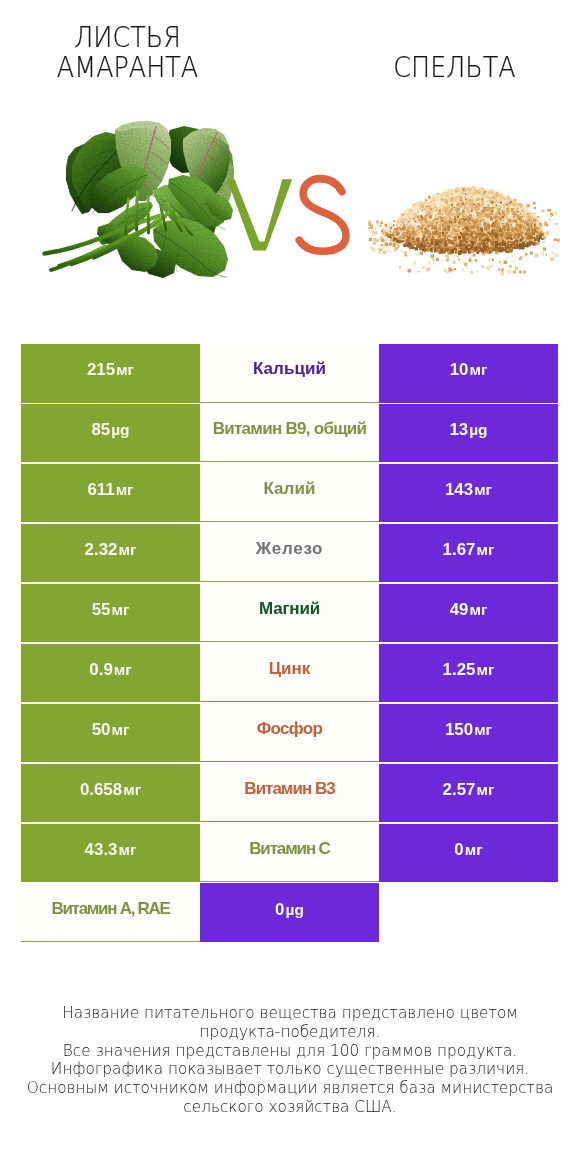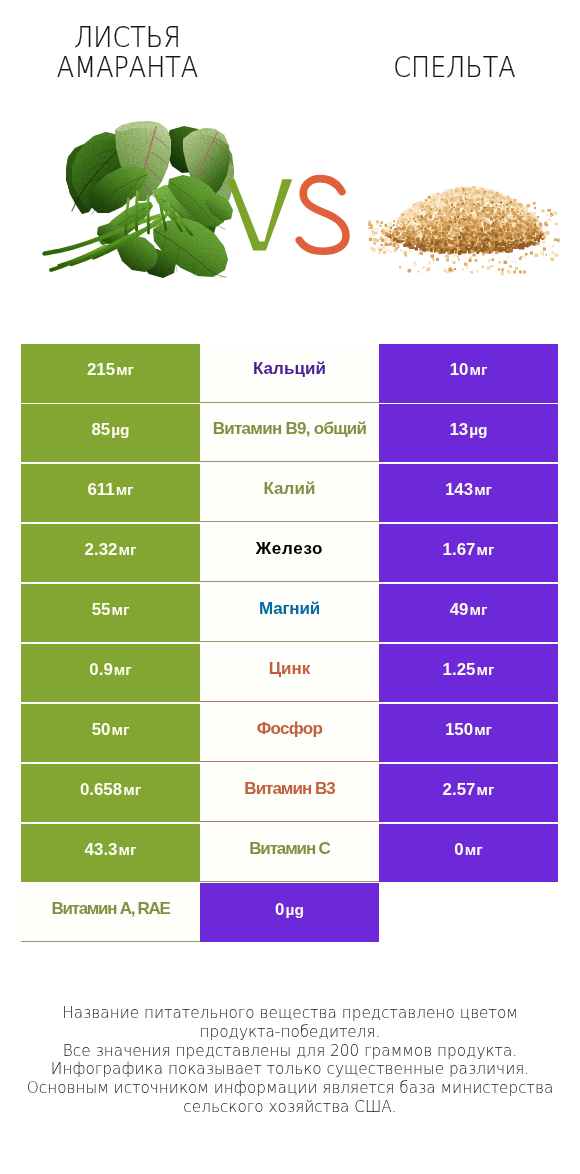--- a/index.html
+++ b/index.html
@@ -213,32 +213,32 @@
           <span class="val" data-name="nutrient-name" style="letter-spacing:0.1px">Калий</span>
         </div>
         <div class="cell cell-right" data-name="right-value-cell">
           <span class="val" data-name="right-value"><span data-name="right-value-number">143</span><span class="unit" data-name="right-value-unit">мг</span></span>
         </div>
       </div>
       <div class="row" data-name="table-row">
         <div class="cell cell-left" data-name="left-value-cell">
           <span class="val" data-name="left-value"><span data-name="left-value-number">2.32</span><span class="unit" data-name="left-value-unit">мг</span></span>
         </div>
-        <div class="cell cell-mid" data-name="nutrient-name-cell" style="color:#000000;border-bottom:1.45px solid #8F9A6B">
+        <div class="cell cell-mid" data-name="nutrient-name-cell" style="color:#737373;border-bottom:1.45px solid #8F9A6B">
           <span class="val" data-name="nutrient-name" style="letter-spacing:0.68px">Железо</span>
         </div>
         <div class="cell cell-right" data-name="right-value-cell">
           <span class="val" data-name="right-value"><span data-name="right-value-number">1.67</span><span class="unit" data-name="right-value-unit">мг</span></span>
         </div>
       </div>
       <div class="row" data-name="table-row">
         <div class="cell cell-left" data-name="left-value-cell">
           <span class="val" data-name="left-value"><span data-name="left-value-number">55</span><span class="unit" data-name="left-value-unit">мг</span></span>
         </div>
-        <div class="cell cell-mid" data-name="nutrient-name-cell" style="color:#0369a1;border-bottom:1.45px solid #8F9A6B">
+        <div class="cell cell-mid" data-name="nutrient-name-cell" style="color:#14532d;border-bottom:1.45px solid #8F9A6B">
           <span class="val" data-name="nutrient-name" style="letter-spacing:-0.2px">Магний</span>
         </div>
         <div class="cell cell-right" data-name="right-value-cell">
           <span class="val" data-name="right-value"><span data-name="right-value-number">49</span><span class="unit" data-name="right-value-unit">мг</span></span>
         </div>
       </div>
       <div class="row" data-name="table-row">
         <div class="cell cell-left" data-name="left-value-cell">
           <span class="val" data-name="left-value"><span data-name="left-value-number">0.9</span><span class="unit" data-name="left-value-unit">мг</span></span>
         </div>
@@ -287,17 +287,17 @@
           <span class="val" data-name="nutrient-name" style="letter-spacing:-1.29px">Витамин A, RAE</span>
         </div>
         <div class="cell cell-right" data-name="right-value-cell">
           <span class="val" data-name="right-value"><span data-name="right-value-number">0</span><span class="unit" data-name="right-value-unit">µg</span></span>
         </div>
       </div>
     </div>
 
   <div class="footer" data-name="footer-note">Название питательного вещества представлено цветом
 продукта-победителя.
-Все значения представлены для 200 граммов продукта.
+Все значения представлены для 100 граммов продукта.
 Инфографика показывает только существенные различия.
 Основным источником информации является база министерства
 сельского хозяйства США.</div>
 </div>
 
 </body></html>

